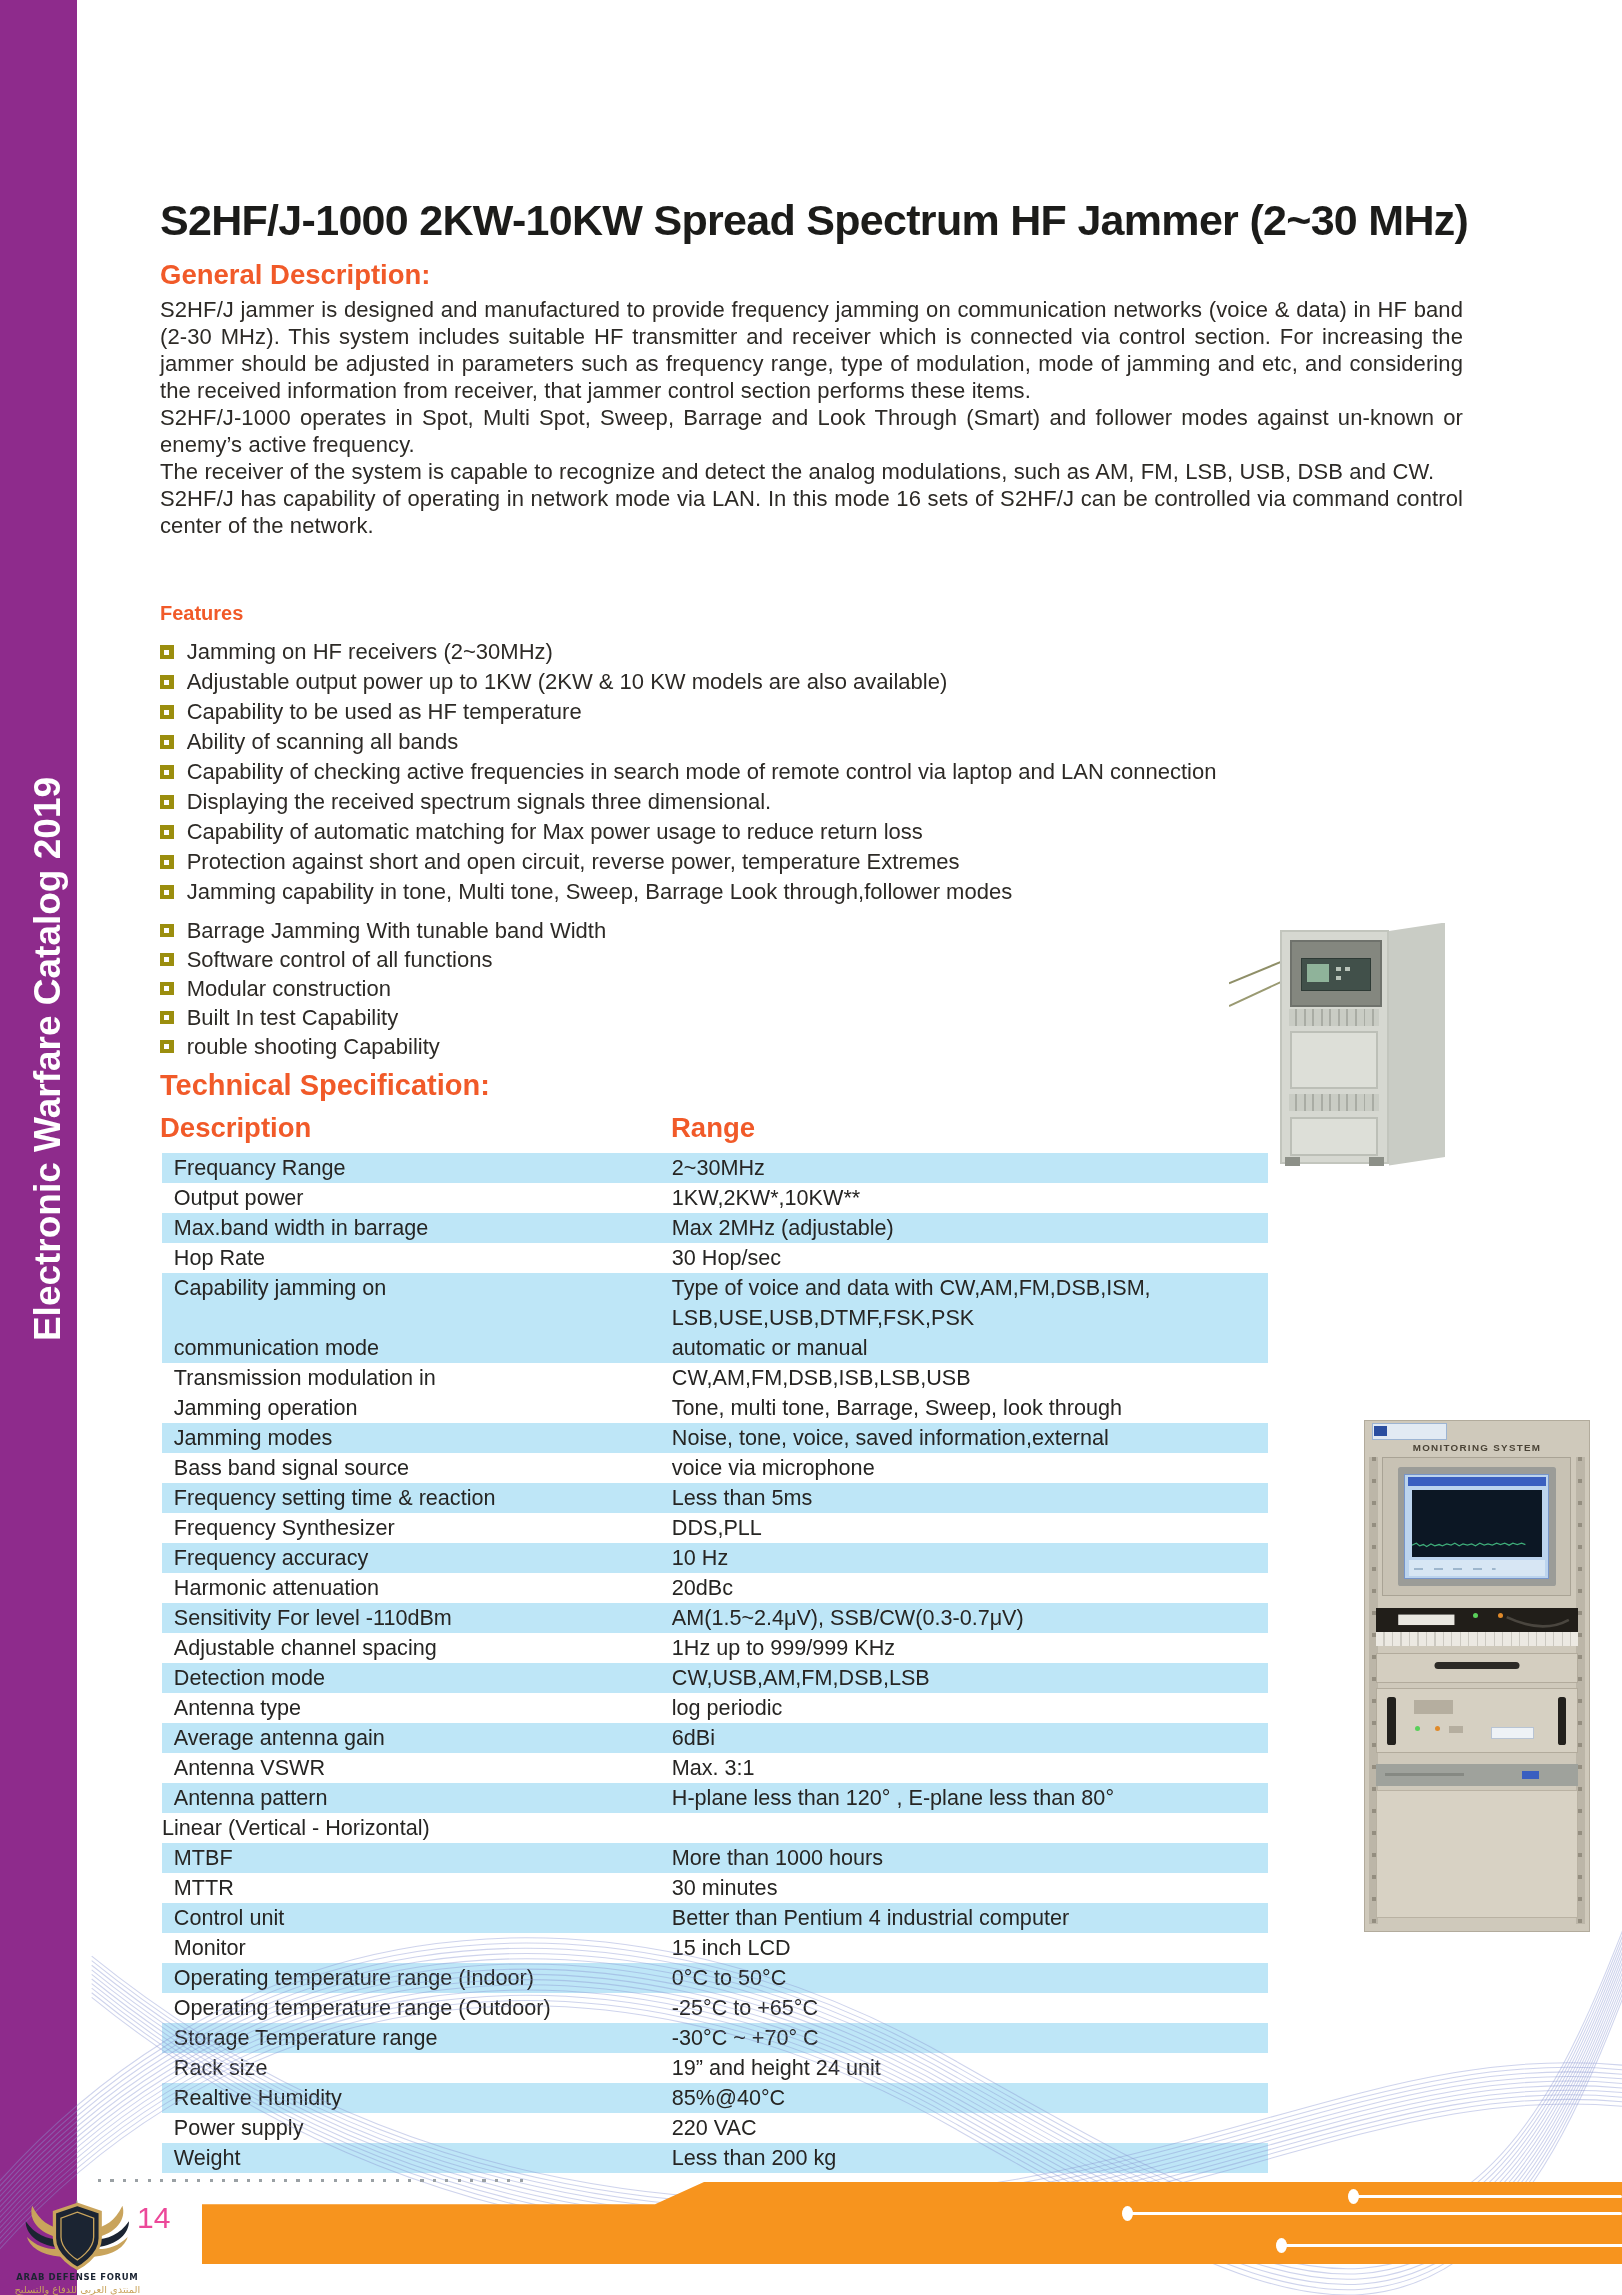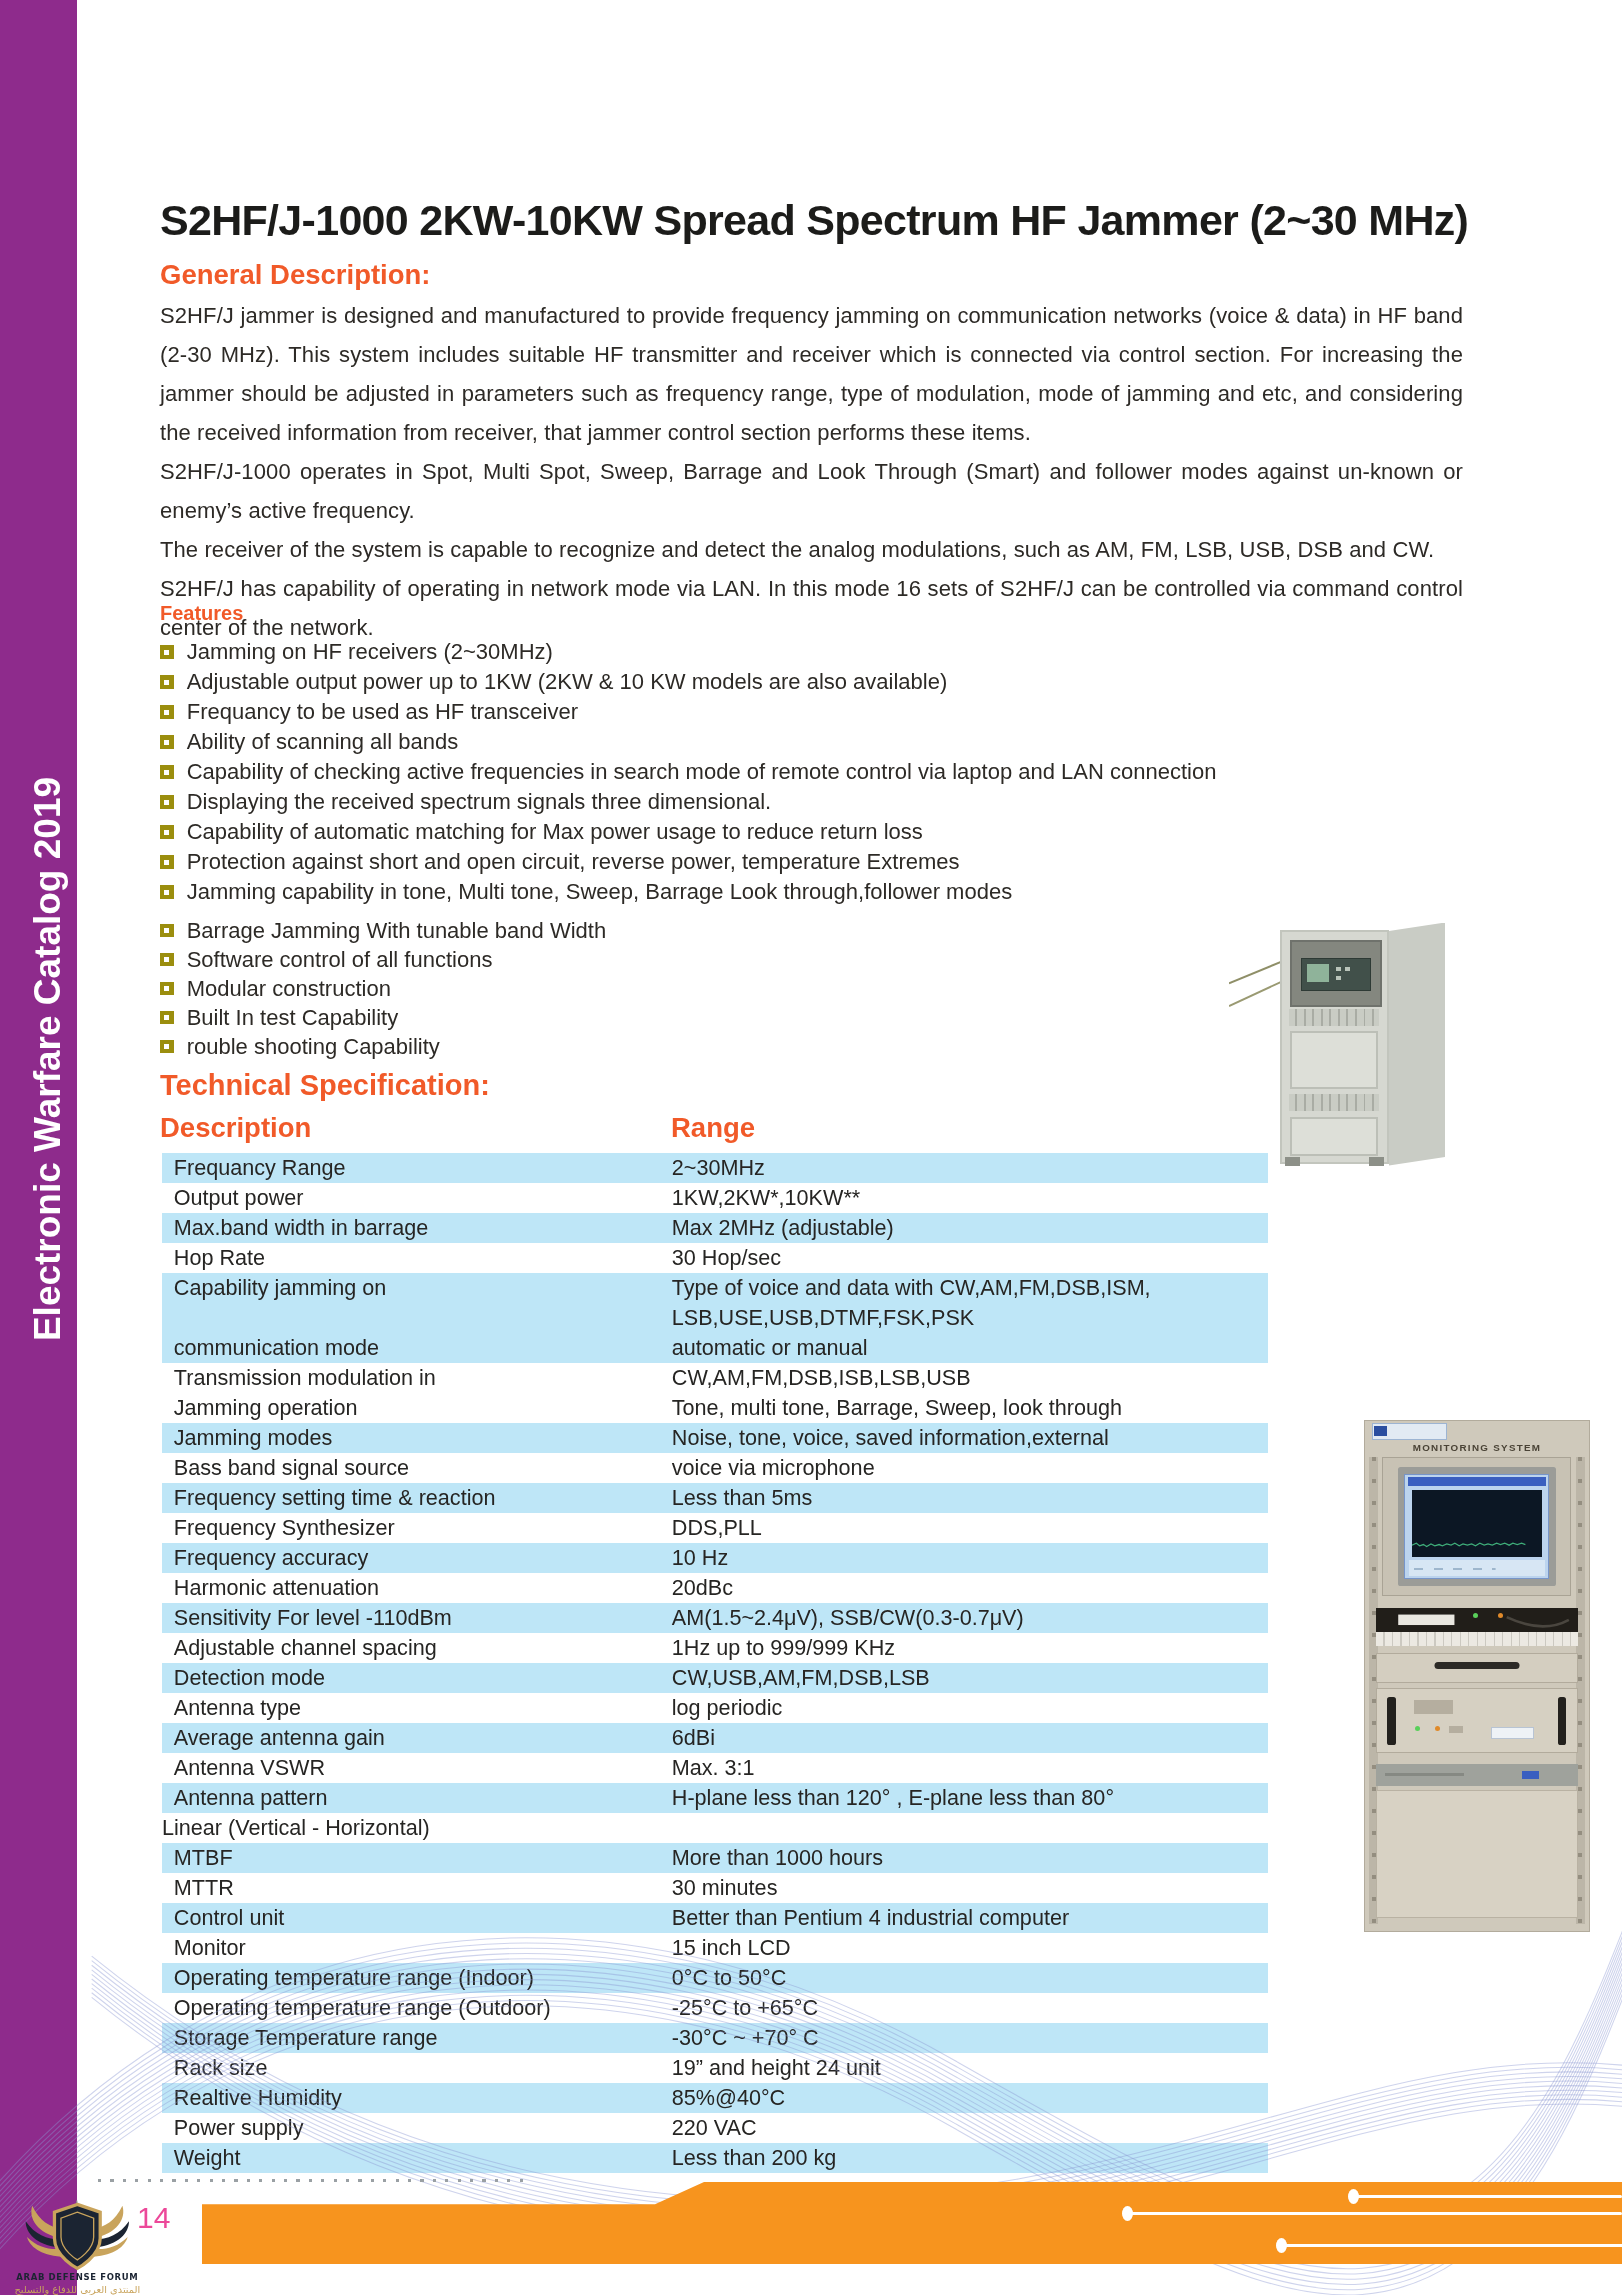--- a/index.html
+++ b/index.html
@@ -13,21 +13,21 @@
 
   
   .title { position:absolute; left:160px; top:196px; width:1315px; font-size:43px; font-weight:bold;
            color:#1c1c1a; letter-spacing:-0.7px; }
   .h-orange { position:absolute; left:160px; font-weight:bold; color:var(--orange); margin:0; }
   .gd-head   { top:259px;  font-size:27.5px; }
   .feat-head { top:602px;  font-size:20px; }
   .spec-head { top:1069px; font-size:29px; }
 
   .paras { position:absolute; left:160px; top:296px; width:1303px; text-align:justify;
-           font-size:22px; line-height:39px; letter-spacing:0.1px; color:#2d2a26; }
+           font-size:22px; line-height:27px; letter-spacing:0.1px; color:#2d2a26; }
   .paras p { margin:0; }
 
   ul.features { position:absolute; left:160px; margin:0; padding:0; list-style:none; }
   #features1 { top:637px; }
   #features2 { top:916px; }
   ul.features li { height:30px; display:flex; align-items:center; gap:13px; font-size:22px; color:#2d2a26; white-space:nowrap; }
   #features2 li { height:29px; }
   .bullet { width:13.7px; height:13.7px; background:var(--olive); flex:none; position:relative; }
   .bullet::after { content:""; position:absolute; left:3.9px; top:4.6px; width:5.2px; height:5.2px; background:#fff; }
 
@@ -129,21 +129,21 @@
       <li>
         <span class="bullet"></span>
         <span>Jamming on HF receivers (2~30MHz)</span>
       </li>
       <li>
         <span class="bullet"></span>
         <span>Adjustable output power up to 1KW (2KW &amp; 10 KW models are also available)</span>
       </li>
       <li>
         <span class="bullet"></span>
-        <span>Frequancy to be used as HF transceiver</span>
+        <span>Capability to be used as HF temperature</span>
       </li>
       <li>
         <span class="bullet"></span>
         <span>Ability of scanning all bands</span>
       </li>
       <li>
         <span class="bullet"></span>
         <span>Capability of checking active frequencies in search mode of remote control via laptop and LAN connection</span>
       </li>
       <li>

